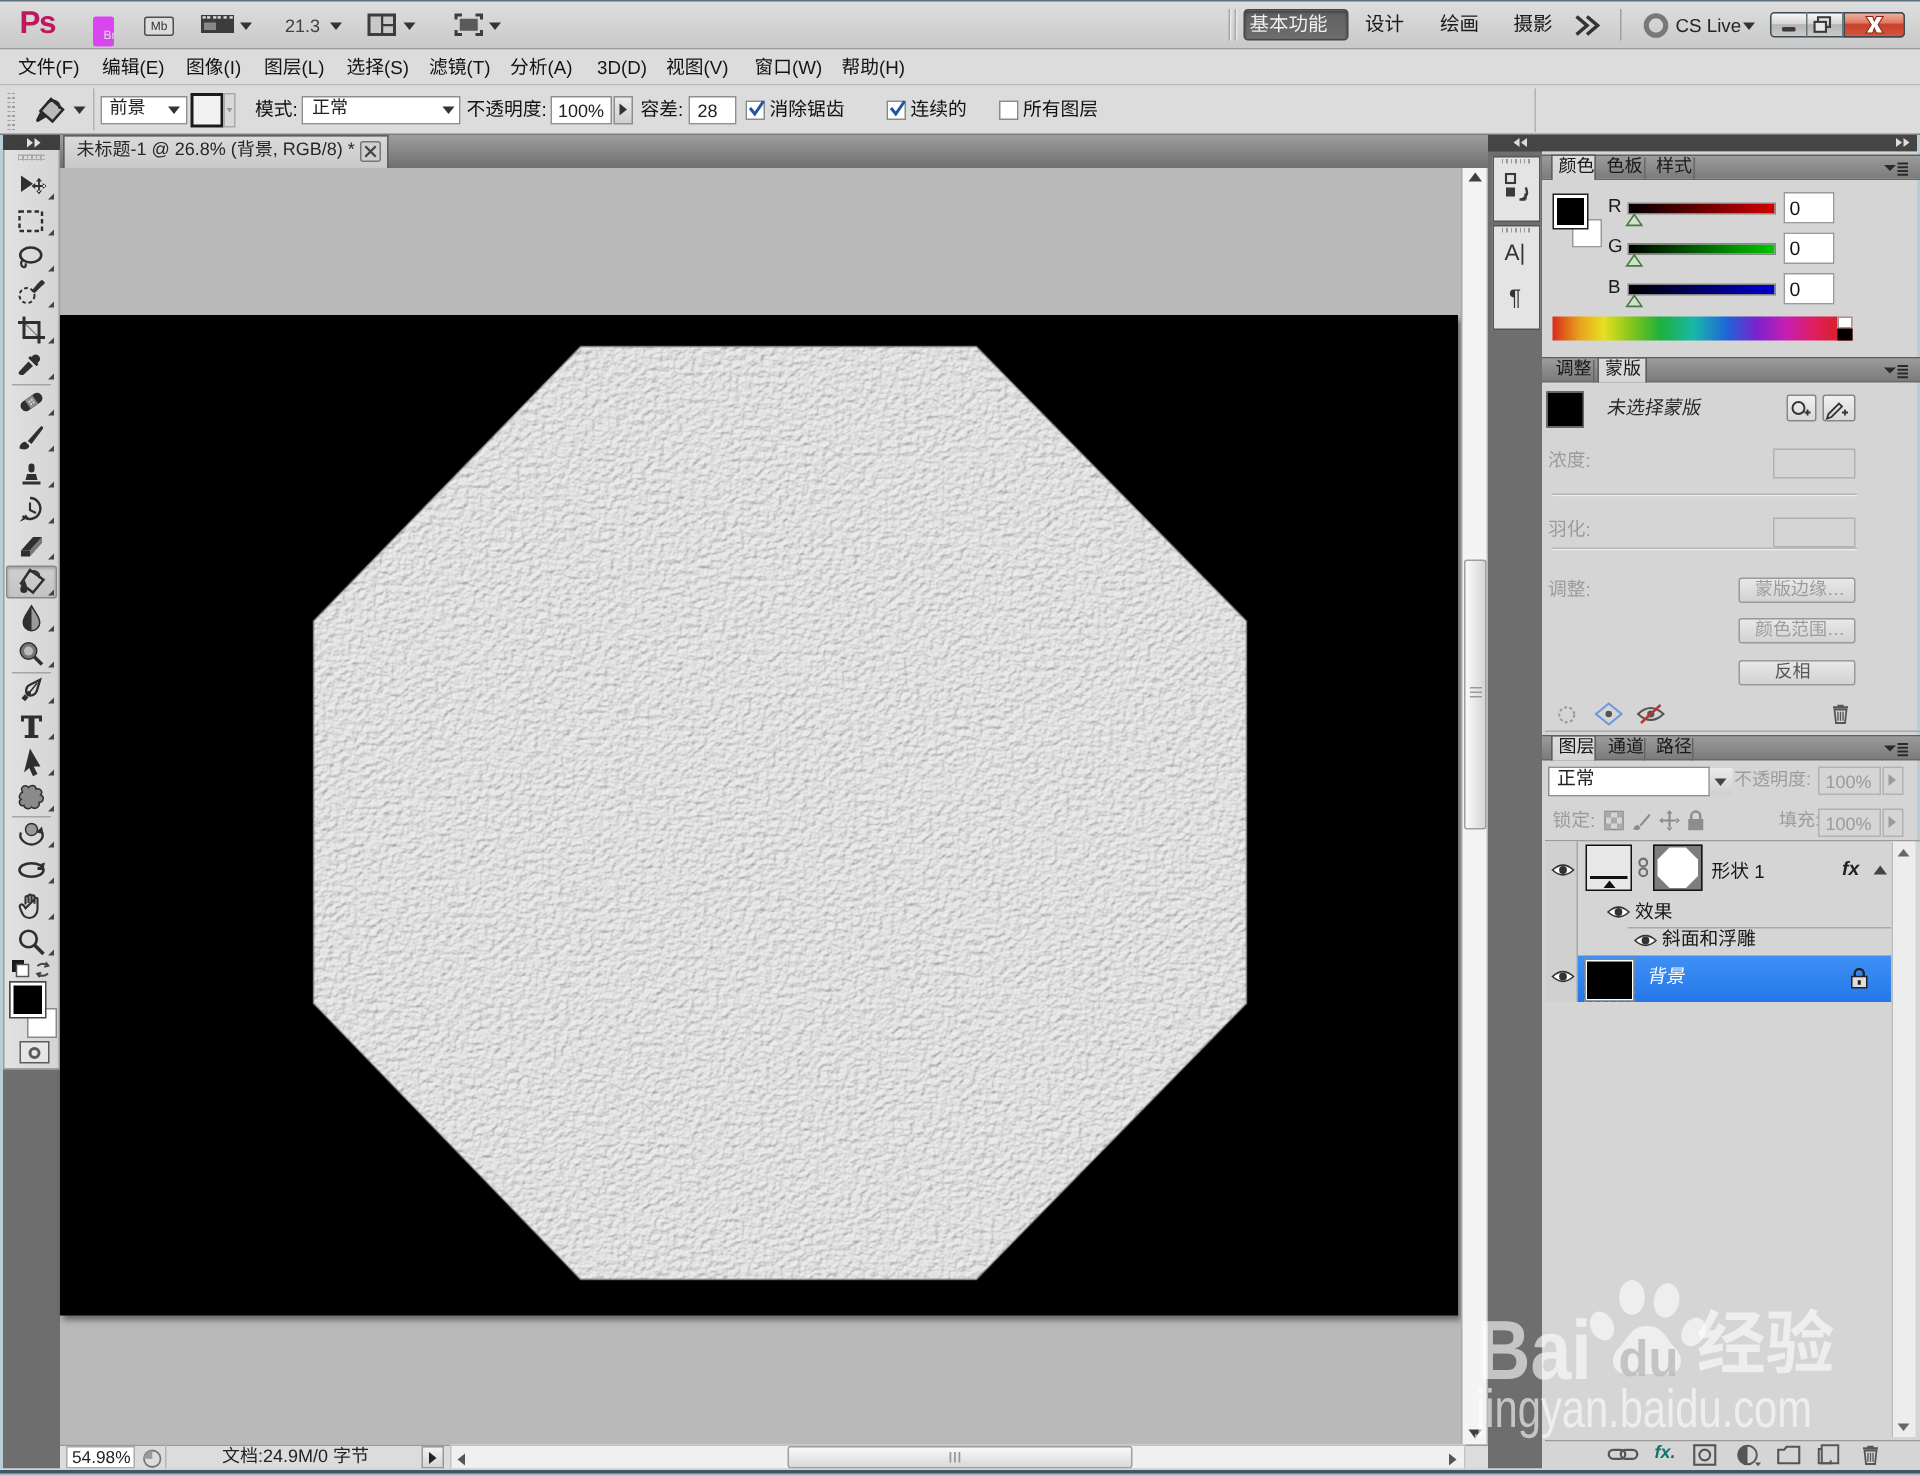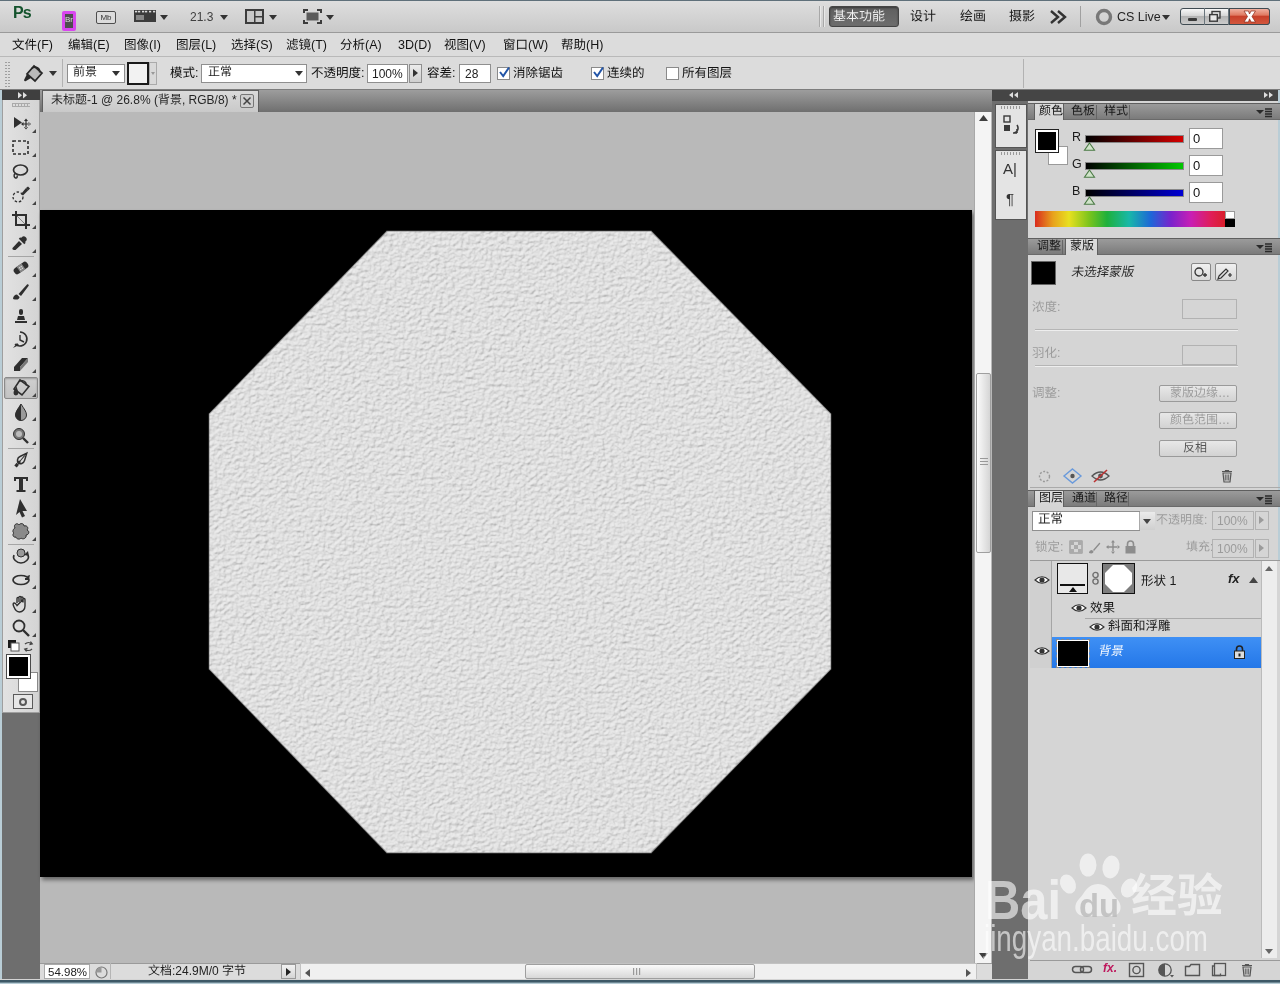--- a/index.html
+++ b/index.html
@@ -96,22 +96,22 @@
       <path id="u659c" d="M381 -243C417 -177 453 -90 465 -36L527 -62C514 -116 477 -201 440 -266ZM133 -264C113 -182 79 -99 38 -41C55 -33 84 -15 98 -5C138 -65 177 -159 201 -248ZM523 -478C584 -438 654 -379 687 -336L738 -386C705 -427 633 -484 572 -521ZM563 -728C620 -685 687 -622 717 -579L771 -625C739 -668 671 -728 614 -769ZM310 -838C244 -731 131 -631 24 -568C35 -550 54 -511 59 -495C82 -509 104 -525 127 -543V-505H257V-394H51V-326H257V-6C257 7 252 10 239 10C227 11 185 11 139 10C149 29 160 59 163 78C228 78 268 77 294 66C320 54 328 34 328 -6V-326H513V-394H328V-505H462V-572H164C216 -616 266 -667 309 -721C385 -669 461 -608 507 -558L550 -616C503 -664 426 -723 348 -773L374 -813ZM520 -208 534 -138 792 -193V81H866V-209L972 -232L958 -300L866 -281V-839H792V-265Z"></path>
       <path id="u9762" d="M389 -334H601V-221H389ZM389 -395V-506H601V-395ZM389 -160H601V-43H389ZM58 -774V-702H444C437 -661 426 -614 416 -576H104V80H176V27H820V80H896V-576H493L532 -702H945V-774ZM176 -43V-506H320V-43ZM820 -43H670V-506H820Z"></path>
       <path id="u548c" d="M531 -747V35H604V-47H827V28H903V-747ZM604 -119V-675H827V-119ZM439 -831C351 -795 193 -765 60 -747C68 -730 78 -704 81 -687C134 -693 191 -701 247 -711V-544H50V-474H228C182 -348 102 -211 26 -134C39 -115 58 -86 67 -64C132 -133 198 -248 247 -366V78H321V-363C364 -306 420 -230 443 -192L489 -254C465 -285 358 -411 321 -449V-474H496V-544H321V-726C384 -739 442 -754 489 -772Z"></path>
       <path id="u6d6e" d="M871 -840C746 -805 520 -781 332 -770C340 -753 350 -726 351 -707C543 -717 772 -740 919 -780ZM364 -664C392 -615 424 -548 437 -505L501 -532C487 -574 455 -639 426 -688ZM549 -684C569 -632 592 -562 602 -517L669 -540C659 -585 635 -653 613 -705ZM823 -725C801 -665 758 -581 724 -529L783 -504C817 -554 859 -630 893 -695ZM89 -777C148 -743 228 -694 268 -663L312 -725C270 -753 190 -799 132 -830ZM38 -506C98 -474 179 -427 221 -399L263 -461C221 -489 139 -532 79 -560ZM64 19 129 66C184 -28 248 -154 297 -261L239 -307C186 -192 114 -59 64 19ZM591 -312V-257H311V-188H591V-1C591 11 587 14 571 14C558 15 505 15 453 13C463 32 476 60 479 79C548 79 594 79 624 69C655 58 664 40 664 0V-188H937V-257H664V-288C734 -334 810 -399 862 -458L813 -496L797 -492H367V-424H731C690 -383 638 -340 591 -312Z"></path>
       <path id="u96d5" d="M732 -806C755 -757 776 -693 784 -650L842 -675C834 -716 812 -780 788 -828ZM641 -840C610 -711 560 -582 500 -488V-796H90V-397C90 -262 86 -83 31 43C46 48 75 64 87 75C145 -57 152 -255 152 -397V-732H436V-24C436 -9 432 -5 419 -5C405 -5 361 -4 312 -6C322 13 334 46 337 64C399 65 441 63 467 51C492 38 500 16 500 -22V-433C510 -421 520 -409 525 -401C543 -427 560 -456 577 -487V81H644V28H964V-41H821V-183H945V-248H821V-385H945V-450H821V-581H955V-649H650C672 -706 691 -765 706 -824ZM265 -703V-619H189V-563H265V-482H178V-427H413V-482H319V-563H398V-619H319V-703ZM191 -364V-58H240V-113H393V-364ZM240 -308H345V-168H240ZM644 -385H757V-248H644ZM644 -450V-581H757V-450ZM644 -183H757V-41H644Z"></path>
       <path id="b7ecf" d="M30 -76 53 43C148 17 271 -17 386 -50L372 -154C246 -124 116 -93 30 -76ZM57 -413C74 -421 99 -428 190 -439C156 -394 126 -360 110 -344C76 -309 53 -288 25 -281C39 -249 58 -193 64 -169C91 -185 134 -197 382 -245C380 -271 381 -318 386 -350L236 -325C305 -402 373 -491 428 -580L325 -648C307 -613 286 -579 265 -546L170 -538C226 -616 280 -711 319 -801L206 -854C170 -738 101 -615 78 -584C57 -551 39 -530 18 -524C32 -494 51 -436 57 -413ZM423 -800V-692H738C651 -583 506 -497 357 -453C380 -428 413 -381 428 -350C515 -381 600 -422 676 -474C762 -433 860 -382 910 -346L981 -443C932 -474 847 -515 769 -549C834 -609 887 -679 924 -761L838 -805L817 -800ZM432 -337V-228H613V-44H372V67H969V-44H733V-228H918V-337Z"></path>
       <path id="b9a8c" d="M20 -168 40 -74C114 -91 202 -113 288 -133L279 -221C183 -200 87 -180 20 -168ZM461 -349C483 -274 507 -176 514 -112L611 -139C601 -202 577 -299 552 -373ZM634 -377C650 -302 668 -204 672 -139L768 -155C762 -219 744 -314 726 -390ZM85 -646C81 -533 71 -383 58 -292H318C308 -116 297 -43 279 -24C269 -14 260 -12 244 -12C225 -12 183 -13 139 -17C155 10 167 50 169 79C217 81 264 81 291 78C323 74 346 66 367 40C397 5 410 -93 422 -343C423 -356 424 -386 424 -386H347C359 -500 371 -675 378 -813H46V-712H273C267 -598 258 -474 247 -385H169C176 -465 183 -560 187 -640ZM670 -686C712 -638 760 -588 811 -544H545C590 -587 632 -635 670 -686ZM652 -861C590 -733 478 -617 361 -547C381 -524 416 -473 429 -449C463 -472 496 -499 529 -529V-443H839V-520C869 -495 900 -472 930 -452C941 -485 964 -541 984 -571C895 -618 796 -701 730 -778L756 -825ZM436 -56V46H957V-56H837C878 -143 923 -260 959 -361L851 -384C827 -284 780 -148 738 -56Z"></path>
     </defs>
   </svg>
 <div class="ab" style="left:0px;top:0px;width:1280px;height:33px;background:linear-gradient(#dedede,#c9c9c9);border-top:1px solid #5f707a;border-bottom:1px solid #9a9a9a"></div>
-<div class="ab" style="left:13px;top:4px;font-size:16px;font-weight:bold;color:#14532d;letter-spacing:-1px">Ps</div>
-<div class="ab" style="left:62px;top:11px;width:14px;height:20px;background:#4e4e4e;border:3px solid #d946ef;border-radius:2px;color:#ddd;font-size:8px;text-align:right;line-height:11px">Br</div>
+<div class="ab" style="left:13px;top:4px;font-size:21px;font-weight:bold;color:#be185d;letter-spacing:-1px">Ps</div>
+<div class="ab" style="left:62px;top:11px;width:14px;height:20px;background:#4e4e4e;border:7px solid #d946ef;border-radius:2px;color:#ddd;font-size:8px;text-align:right;line-height:11px">Br</div>
 <div class="ab" style="left:96px;top:11px;width:20px;height:13px;background:#dcdcdc;border:1px solid #4e4e4e;border-radius:2px;color:#333;font-size:8px;text-align:center;line-height:11px">Mb</div>
 <svg class="ab" style="left:134px;top:10px;" width="22" height="14">
     <rect x="0" y="2" width="22" height="10" fill="#3c3c3c"></rect>
     <rect x="0" y="0" width="22" height="3" fill="#3c3c3c"></rect>
     <rect x="1" y="0.8" width="2.2" height="1.6" fill="#ddd"></rect>
     <rect x="4" y="0.8" width="2.2" height="1.6" fill="#ddd"></rect>
     <rect x="8" y="0.8" width="2.2" height="1.6" fill="#ddd"></rect>
     <rect x="11" y="0.8" width="2.2" height="1.6" fill="#ddd"></rect>
     <rect x="15" y="0.8" width="2.2" height="1.6" fill="#ddd"></rect>
     <rect x="19" y="0.8" width="2.2" height="1.6" fill="#ddd"></rect>
@@ -1001,21 +1001,21 @@
   </svg>
 <div class="ab" style="left:1030px;top:960px;width:250px;height:1px;background:#9a9a9a"></div>
 <div class="ab" style="left:1030px;top:961px;width:250px;height:18px;background:#d5d5d5"></div>
 <svg class="ab" style="left:1072px;top:965px;" width="20" height="9">
     <rect x="0.5" y="1.5" width="11" height="6" rx="3" fill="none" stroke="#555" stroke-width="1.5"></rect>
     <rect x="8.5" y="1.5" width="11" height="6" rx="3" fill="none" stroke="#555" stroke-width="1.5"></rect>
   </svg>
 <svg class="ab " style="left:1103px;top:962px" width="2" height="15">
     <g fill="#555"></g>
   </svg>
-<div class="ab" style="left:1103px;top:961px;font-size:12px;font-style:italic;font-weight:bold;color:#be185d">fx.</div>
+<div class="ab" style="left:1103px;top:961px;font-size:12px;font-style:italic;font-weight:bold;color:#0f766e">fx.</div>
 <svg class="ab" style="left:1129px;top:963px;" width="15" height="14">
     <rect x="0.5" y="0.5" width="14" height="13" fill="none" stroke="#555" stroke-width="1.4"></rect>
     <circle cx="7.5" cy="7" r="3.6" fill="none" stroke="#555" stroke-width="1.4"></circle>
   </svg>
 <svg class="ab" style="left:1158px;top:963px;" width="16" height="14">
     <circle cx="7" cy="7" r="6.2" fill="none" stroke="#555" stroke-width="1.3"></circle>
     <path d="M7 0.8a6.2 6.2 0 0 0 0 12.4z" fill="#555"></path>
     <path d="M12 12l4 0l-2 2.5z" fill="#555"></path>
   </svg>
 <svg class="ab" style="left:1185px;top:964px;" width="15" height="12">

